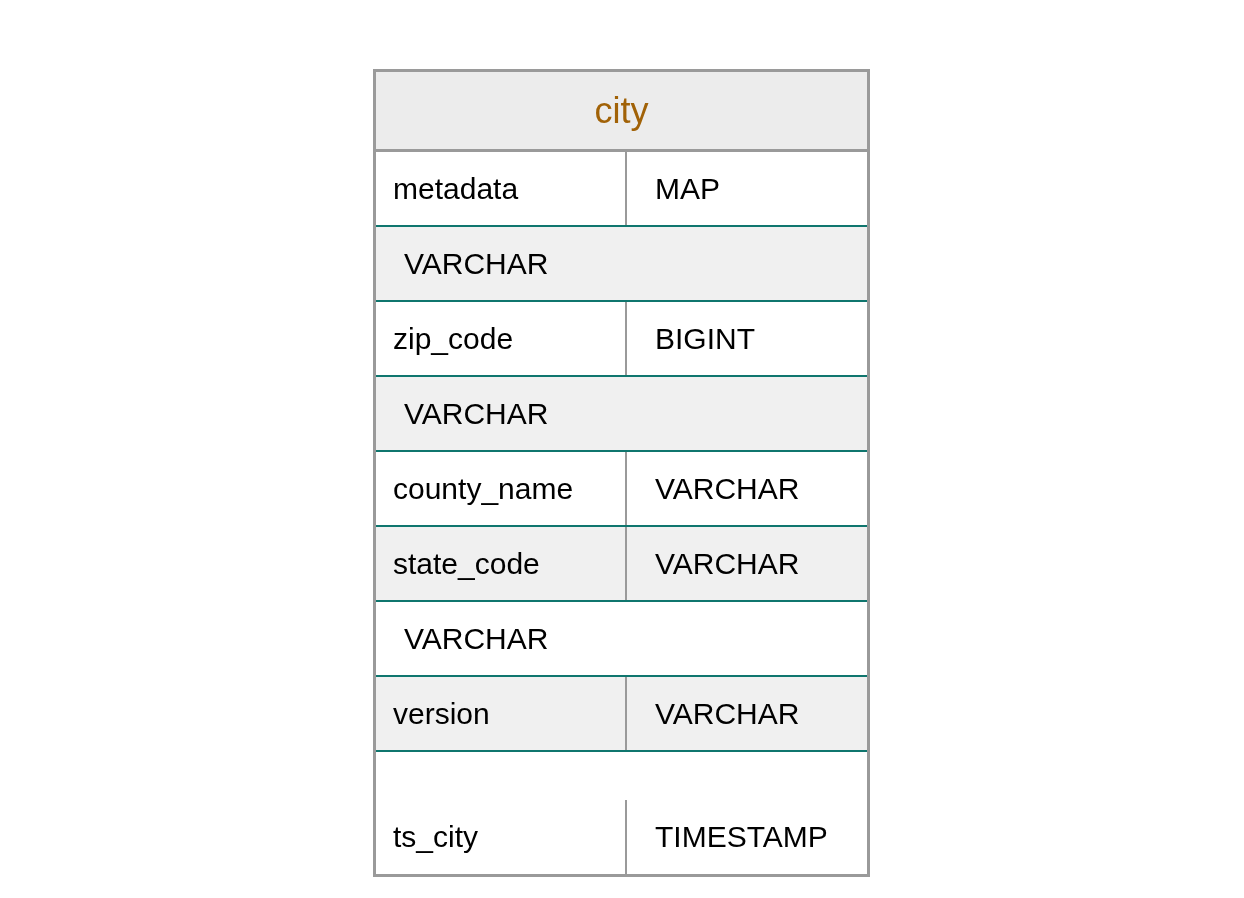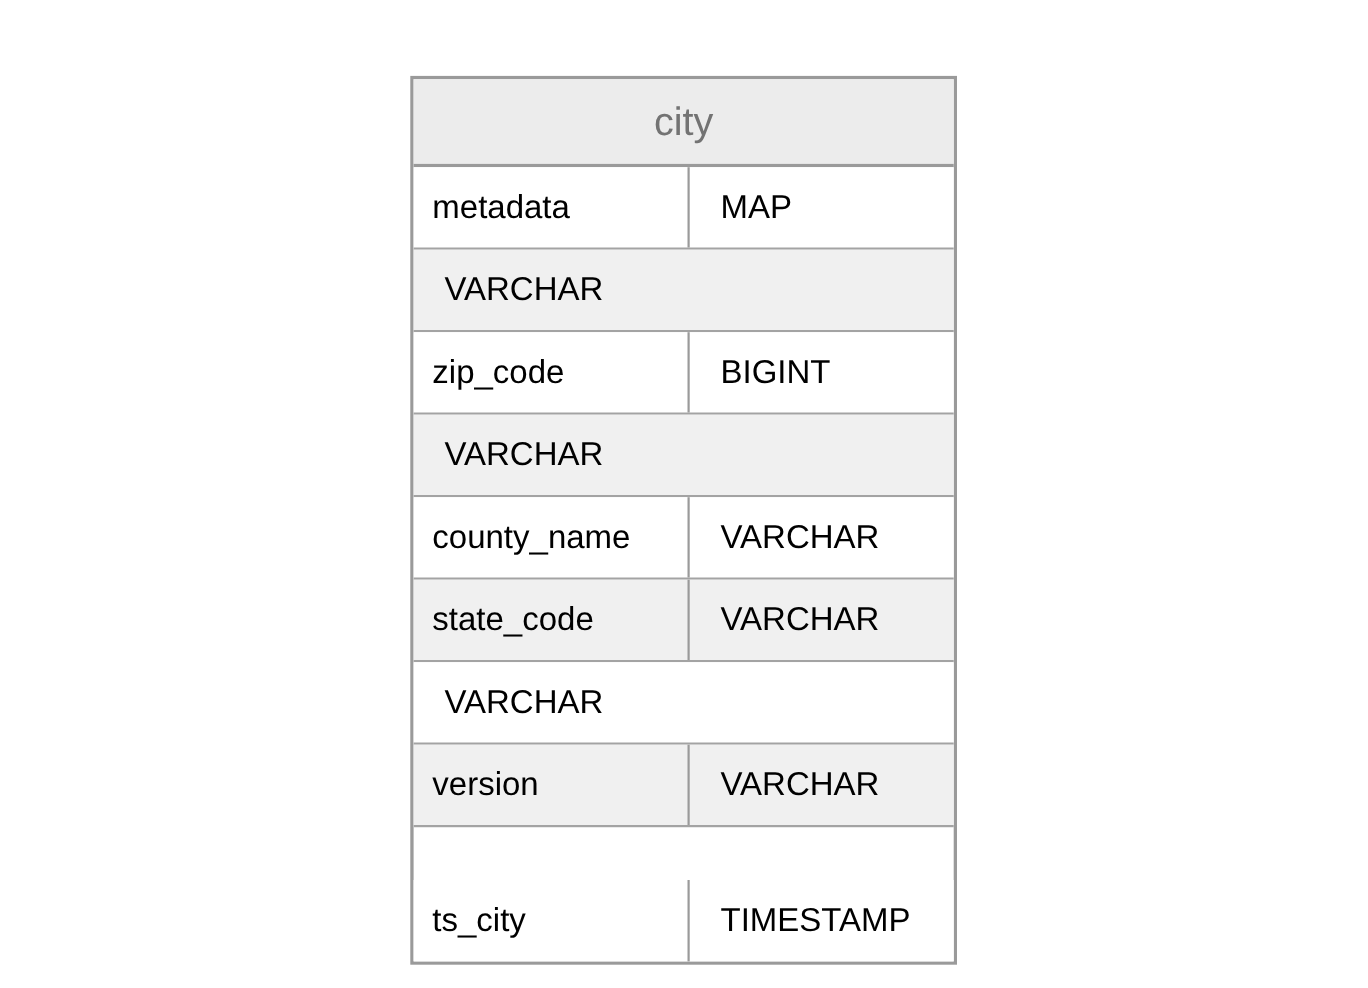--- a/index.html
+++ b/index.html
@@ -39,34 +39,34 @@
     box-sizing: border-box;
     background: #ececec;
     border-bottom: 3px solid #9a9a9a;
     display: flex;
     align-items: center;
     justify-content: center;
   }
   .entity-title-text {
     font-size: 36px;
     line-height: 1;
-    color: #737373;
+    color: #a16207;
     font-weight: 400;
     letter-spacing: 0;
   }
 
   
   .fields {
     display: block;
   }
   .field-row {
     display: flex;
     height: 75px;
     box-sizing: border-box;
-    border-bottom: 2px solid #a3a3a3;
+    border-bottom: 2px solid #0f766e;
     background: #ffffff;
   }
   .field-row.shaded {
     background: #f0f0f0;
   }
   .field-row.last {
     border-bottom: none;
     height: 74px;
     margin-top: 48px;
   }

